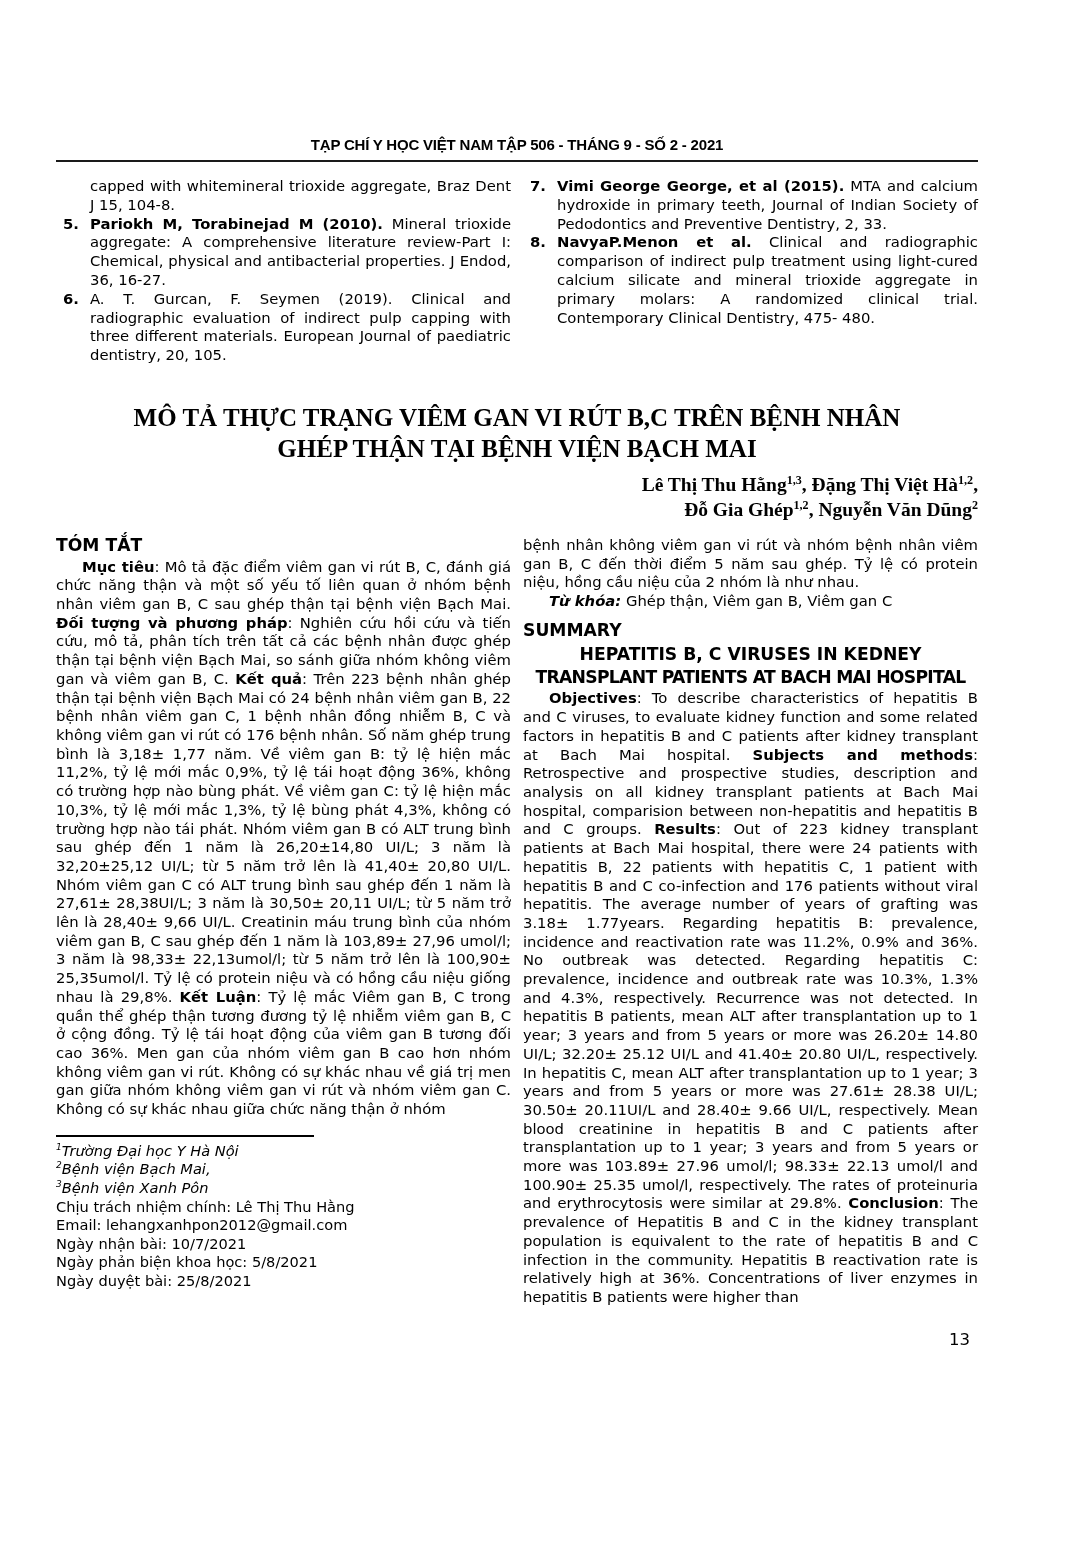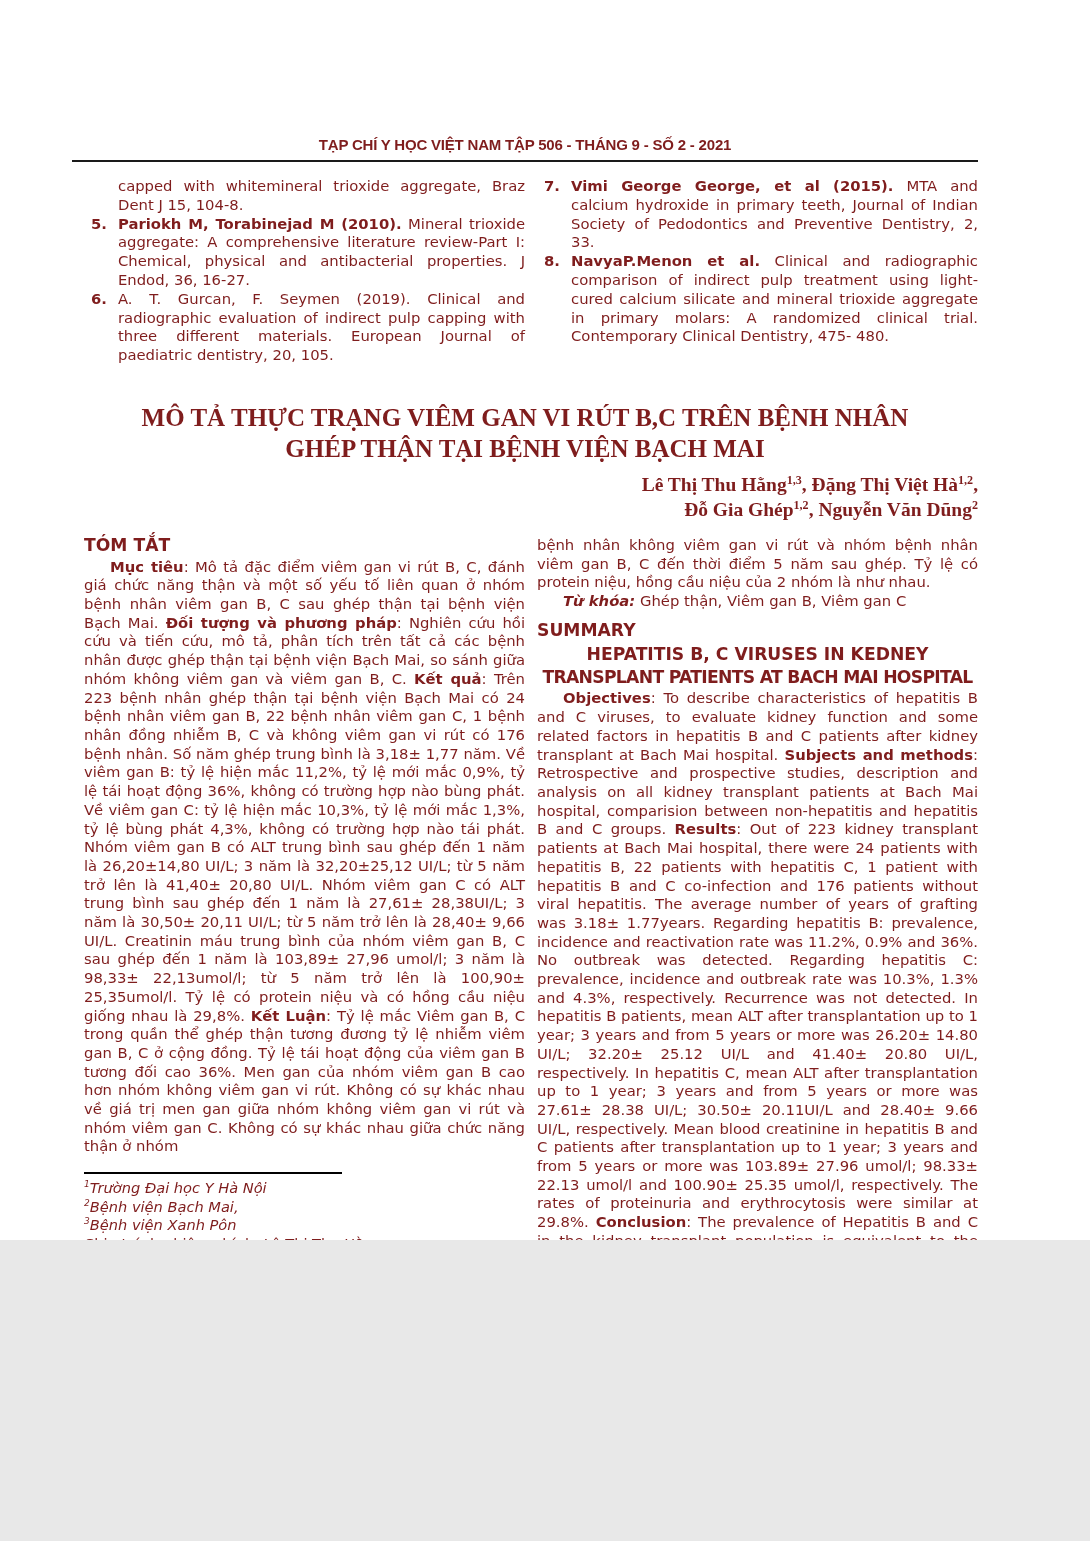--- a/index.html
+++ b/index.html
@@ -1,38 +1,38 @@
 <!DOCTYPE html>
 <html><head>
 <meta charset="utf-8">
 <style>
   html,body{margin:0;padding:0;background:#e8e8e8;}
   .page{
     position:relative;
-    width:1090px;height:1240px;
+    width:1090px;height:1541px;
     margin:0 auto;
     background:#ffffff;
-    color:#7f1d1d;
+    color:#000000;
     box-sizing:border-box;
-    padding:136px 112px 0 72px;
+    padding:136px 112px 0 56px;
     overflow:hidden;
     font-family:"DejaVu Sans",sans-serif;
   }
   
   .journal-header{
     text-align:center;
     font-family:"Liberation Sans",sans-serif;
     font-weight:bold;
     font-size:15px;
     letter-spacing:-0.2px;
     padding-bottom:7px;
     border-bottom:2px solid #1a1a1a;
   }
   
-  .two-col{display:flex;gap:12px;margin-left:12px;}
+  .two-col{display:flex;gap:12px;}
   .col{flex:1;min-width:0;}
   .refs{margin-top:15px;font-size:14.8px;line-height:18.8px;text-align:justify;}
   .ref{position:relative;padding-left:34px;}
   .ref-num{position:absolute;left:7px;font-weight:bold;}
   
   .article-title{
     margin-top:37px;
     text-align:center;
     font-family:"Liberation Serif",serif;
     font-weight:bold;
@@ -66,21 +66,21 @@
     line-height:23px;
   }
   .summary-title .tight{letter-spacing:-0.7px;}
   
   .footnote-block{margin-top:16px;font-size:14.6px;line-height:18.6px;}
   .footnote-rule{width:258px;border-top:2px solid #000;margin-bottom:5px;}
   .footnote-line{margin:0;}
   
   .page-number{
     position:absolute;
-    top:1294px;right:120px;
+    top:1330px;right:120px;
     font-size:16.5px;
   }
 </style>
 </head>
 <body>
 
 <div class="page">
 
   <div class="journal-header">
     <span>TẠP CHÍ Y HỌC VIỆT NAM TẬP 506 - THÁNG 9 - SỐ 2 - 2021</span>

